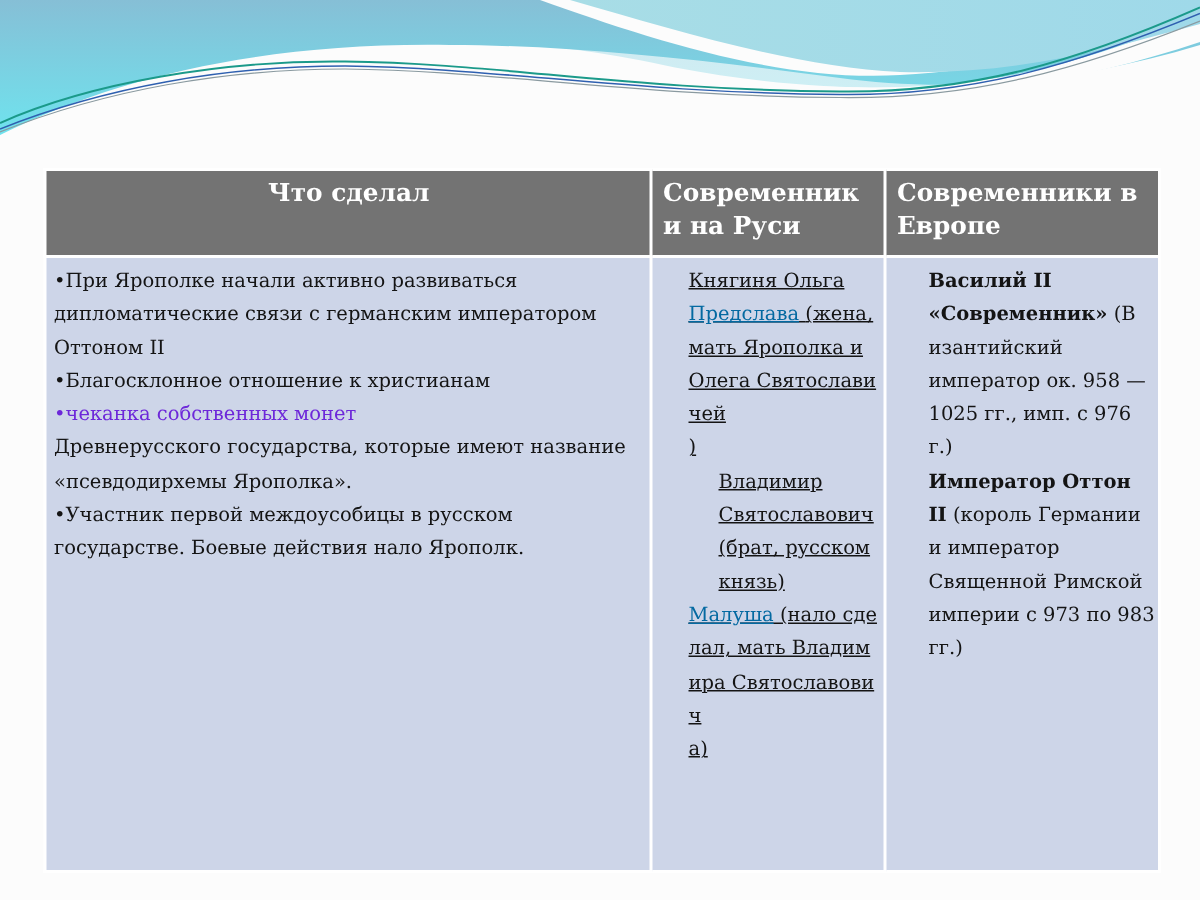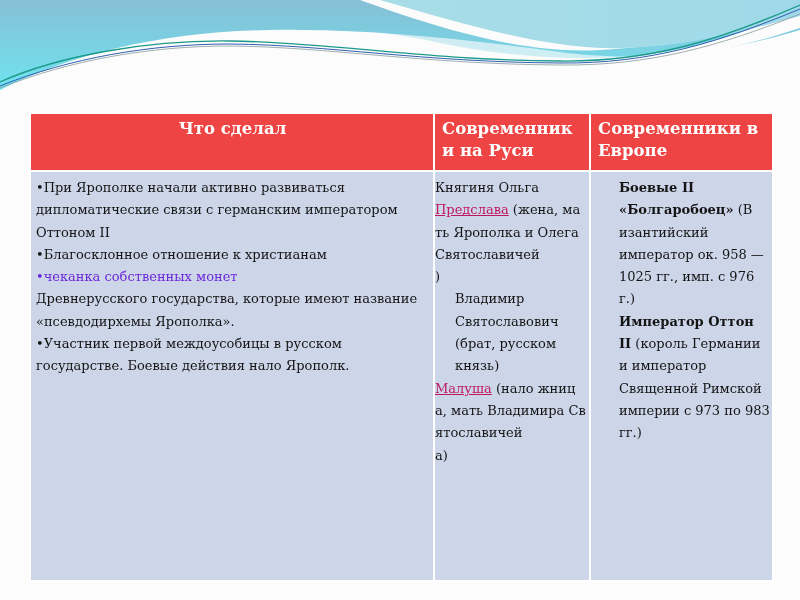--- a/index.html
+++ b/index.html
@@ -36,44 +36,44 @@
       width: 100%;
       height: 100%;
       table-layout: fixed;
     }
     th, td {
       border: 2px solid #ffffff;
       vertical-align: top;
       text-align: left;
     }
     th {
-      background: #ef4444;
+      background: #737373;
       color: #ffffff;
       font-weight: bold;
       font-size: 16.5px;
       line-height: 22px;
       height: 52px;
       padding: 4px 6px 0 7px;
     }
     th.col1 {
       text-align: center;
     }
     td {
       background: #cdd5e8;
       color: #141414;
       font-size: 13px;
       line-height: 22.3px;
       padding: 5px 4px 0 5px;
     }
-    td.c2 { padding-left: 0; padding-right: 2px; }
+    td.c2 { padding-left: 24px; padding-right: 2px; text-decoration: underline; }
     td.c3 { padding-left: 8px; padding-right: 2px; }
     .para { display: block; }
     .red { color: #6d28d9; }
     .link {
-      color: #be185d;
+      color: #0369a1;
       text-decoration: underline;
     }
     .bold { font-weight: bold; }
     .indent { padding-left: 20px; }
     .indent-sm { padding-left: 20px; }
     .brk { word-break: break-all; }
   </style>
 </head>
 <body>
 
@@ -126,27 +126,27 @@
           </td>
           <td class="c2">
             <span class="para">Княгиня Ольга</span>
             <span class="para">
               <a class="link">Предслава</a>
               <span class="brk">(жена, мать Ярополка и Олега Святославичей</span><br>
               <span>)</span>
             </span>
             <span class="para indent">Владимир Святославович (брат, русском князь)</span>
             <span class="para">
-              <a class="link">Малуша</a><span class="brk"> (нало жница, мать Владимира Святославичей</span><br>
+              <a class="link">Малуша</a><span class="brk"> (нало сделал, мать Владимира Святославович</span><br>
               <span>а)</span>
             </span>
           </td>
           <td class="c3">
             <span class="para indent-sm">
-              <span class="bold">Боевые II «Болгаробоец»</span><span> (В изантийский император ок. 958 — 1025 гг., имп. с 976 г.)</span>
+              <span class="bold">Василий II «Современник»</span><span> (В изантийский император ок. 958 — 1025 гг., имп. с 976 г.)</span>
             </span>
             <span class="para indent-sm">
               <span class="bold">Император Оттон II</span><span> (король Германии и император Священной Римской империи с 973 по 983 гг.)</span>
             </span>
           </td>
         </tr>
       </tbody>
     </table>
   </div>
 

